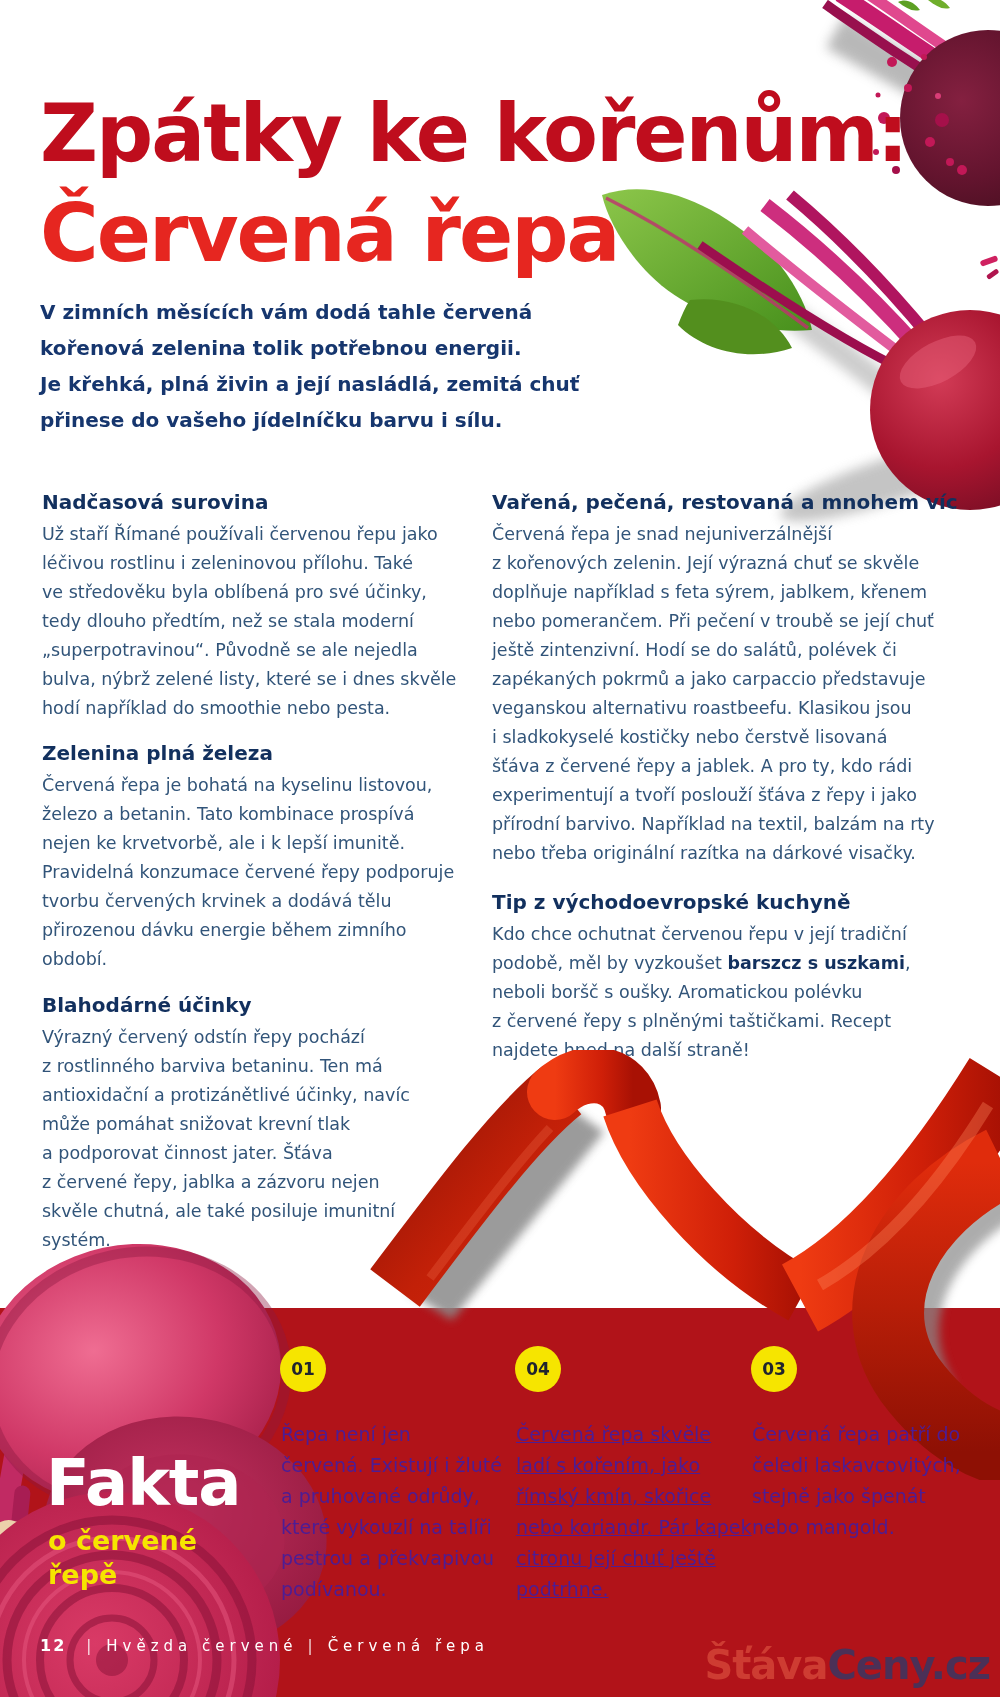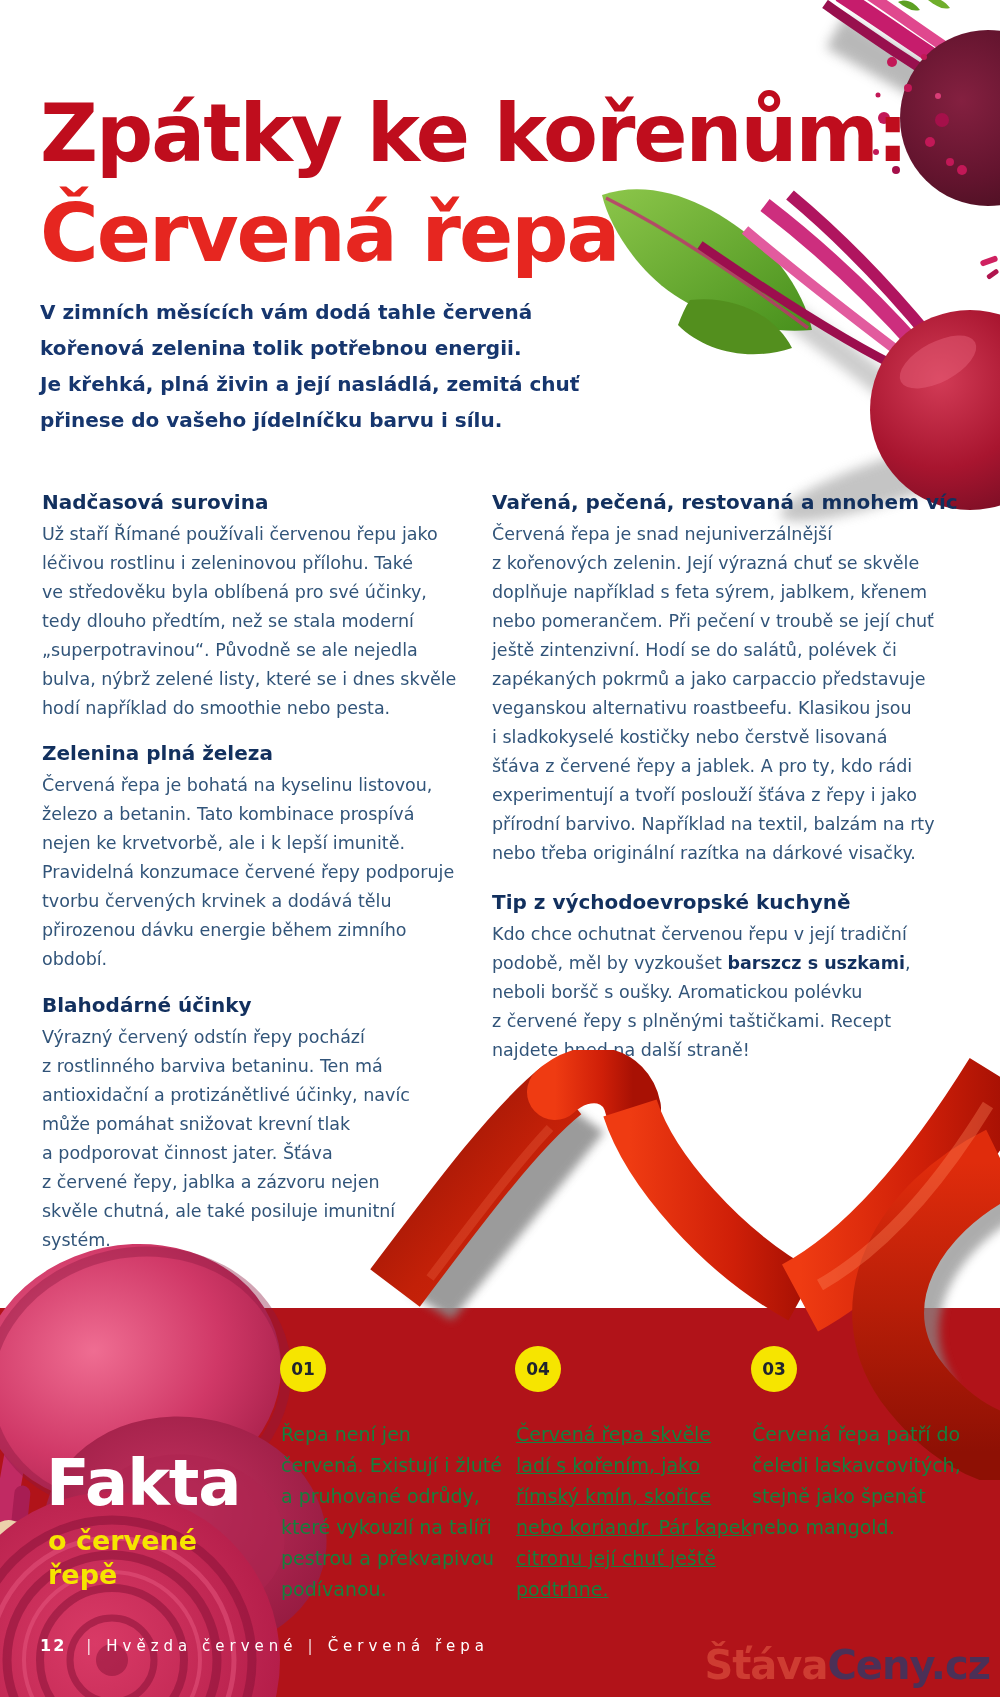--- a/index.html
+++ b/index.html
@@ -24,21 +24,21 @@
   .sec-r2{left:492px;top:890px;width:505px;}
   .inline-bold{font-weight:700;color:#12305e;}
   
   .band{left:0;top:1308px;width:1000px;height:389px;background:#b11319;}
   
   .fakta-big{left:46px;top:1448px;font-size:64px;font-weight:800;color:#ffffff;letter-spacing:-1px;line-height:70px;}
   .fakta-sub{left:48px;top:1524px;font-size:27px;font-weight:700;color:#f6e500;line-height:34px;}
   .num-circle{width:46px;height:46px;border-radius:50%;background:#f6e500;color:#20242e;
               font-size:17px;font-weight:700;display:flex;align-items:center;justify-content:center;top:1346px;}
   .c1{left:280px;} .c2{left:515px;} .c3{left:751px;}
-  .fact{top:1419px;width:265px;font-size:19px;line-height:31px;color:#15803d;}
+  .fact{top:1419px;width:265px;font-size:19px;line-height:31px;color:#4c1d95;}
   .f1{left:281px;} .f2{left:516px;text-decoration:underline;} .f3{left:752px;}
   
   .footer{left:40px;top:1636px;color:#ffffff;font-size:15px;letter-spacing:5px;white-space:nowrap;}
   .footer .num{font-weight:700;font-size:16px;letter-spacing:2px;margin-right:10px;}
   .footer .sep{opacity:.85;margin:0 10px;}
   
   .watermark{right:10px;top:1642px;font-size:40px;font-weight:700;letter-spacing:-1px;white-space:nowrap;}
   .wm-red{color:rgba(208,62,52,0.95);}
   .wm-dark{color:rgba(66,51,92,0.92);}
   svg{display:block;}

